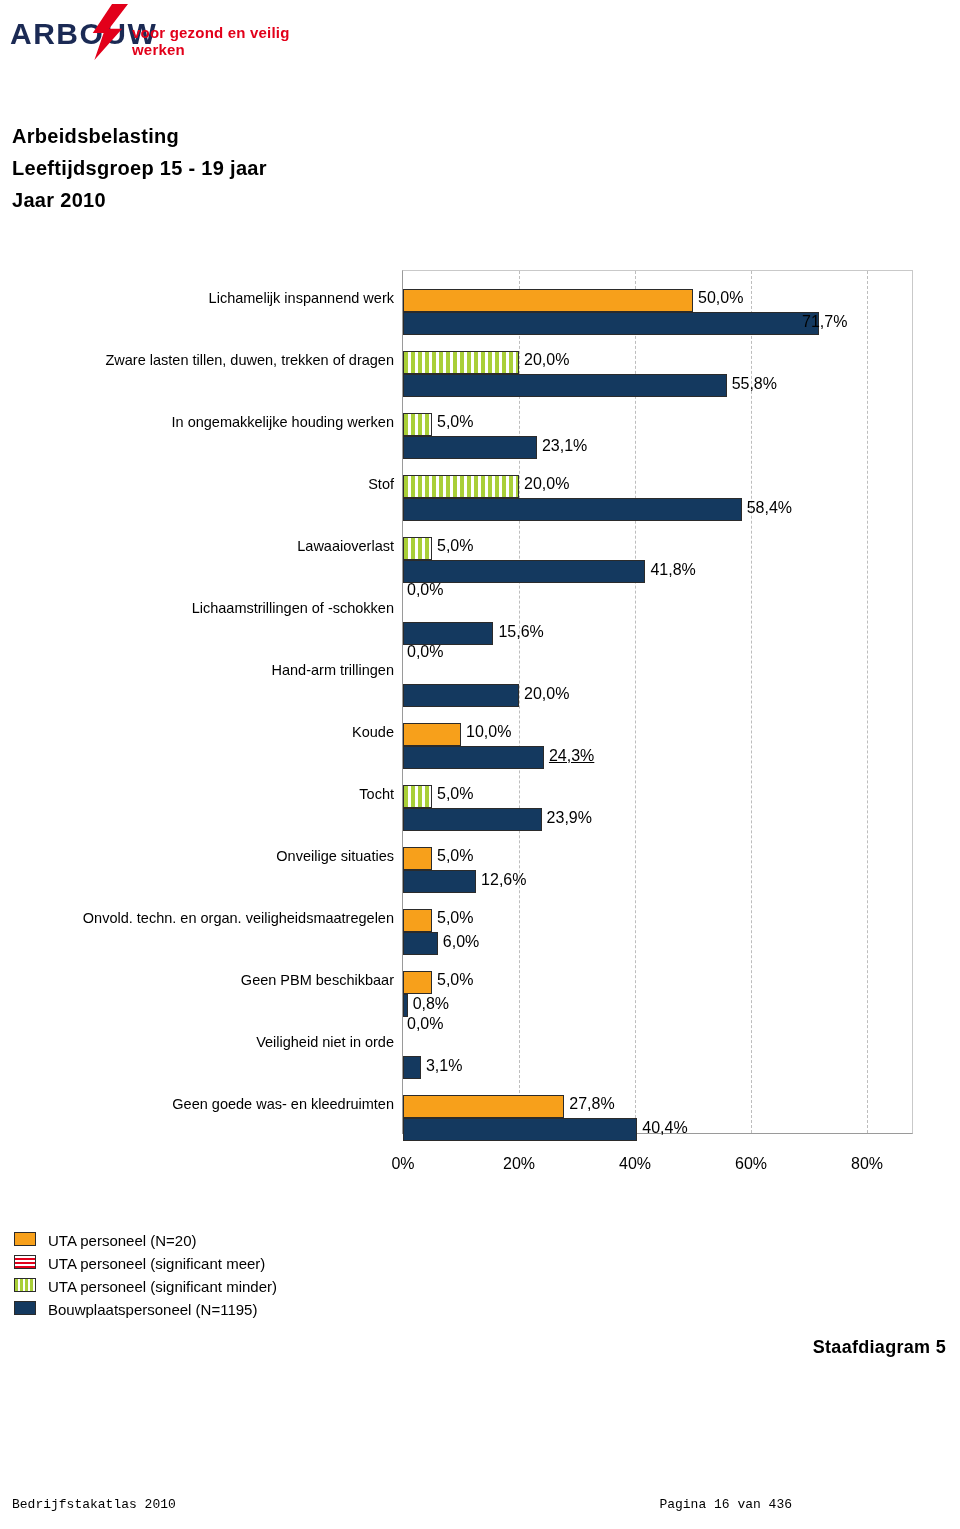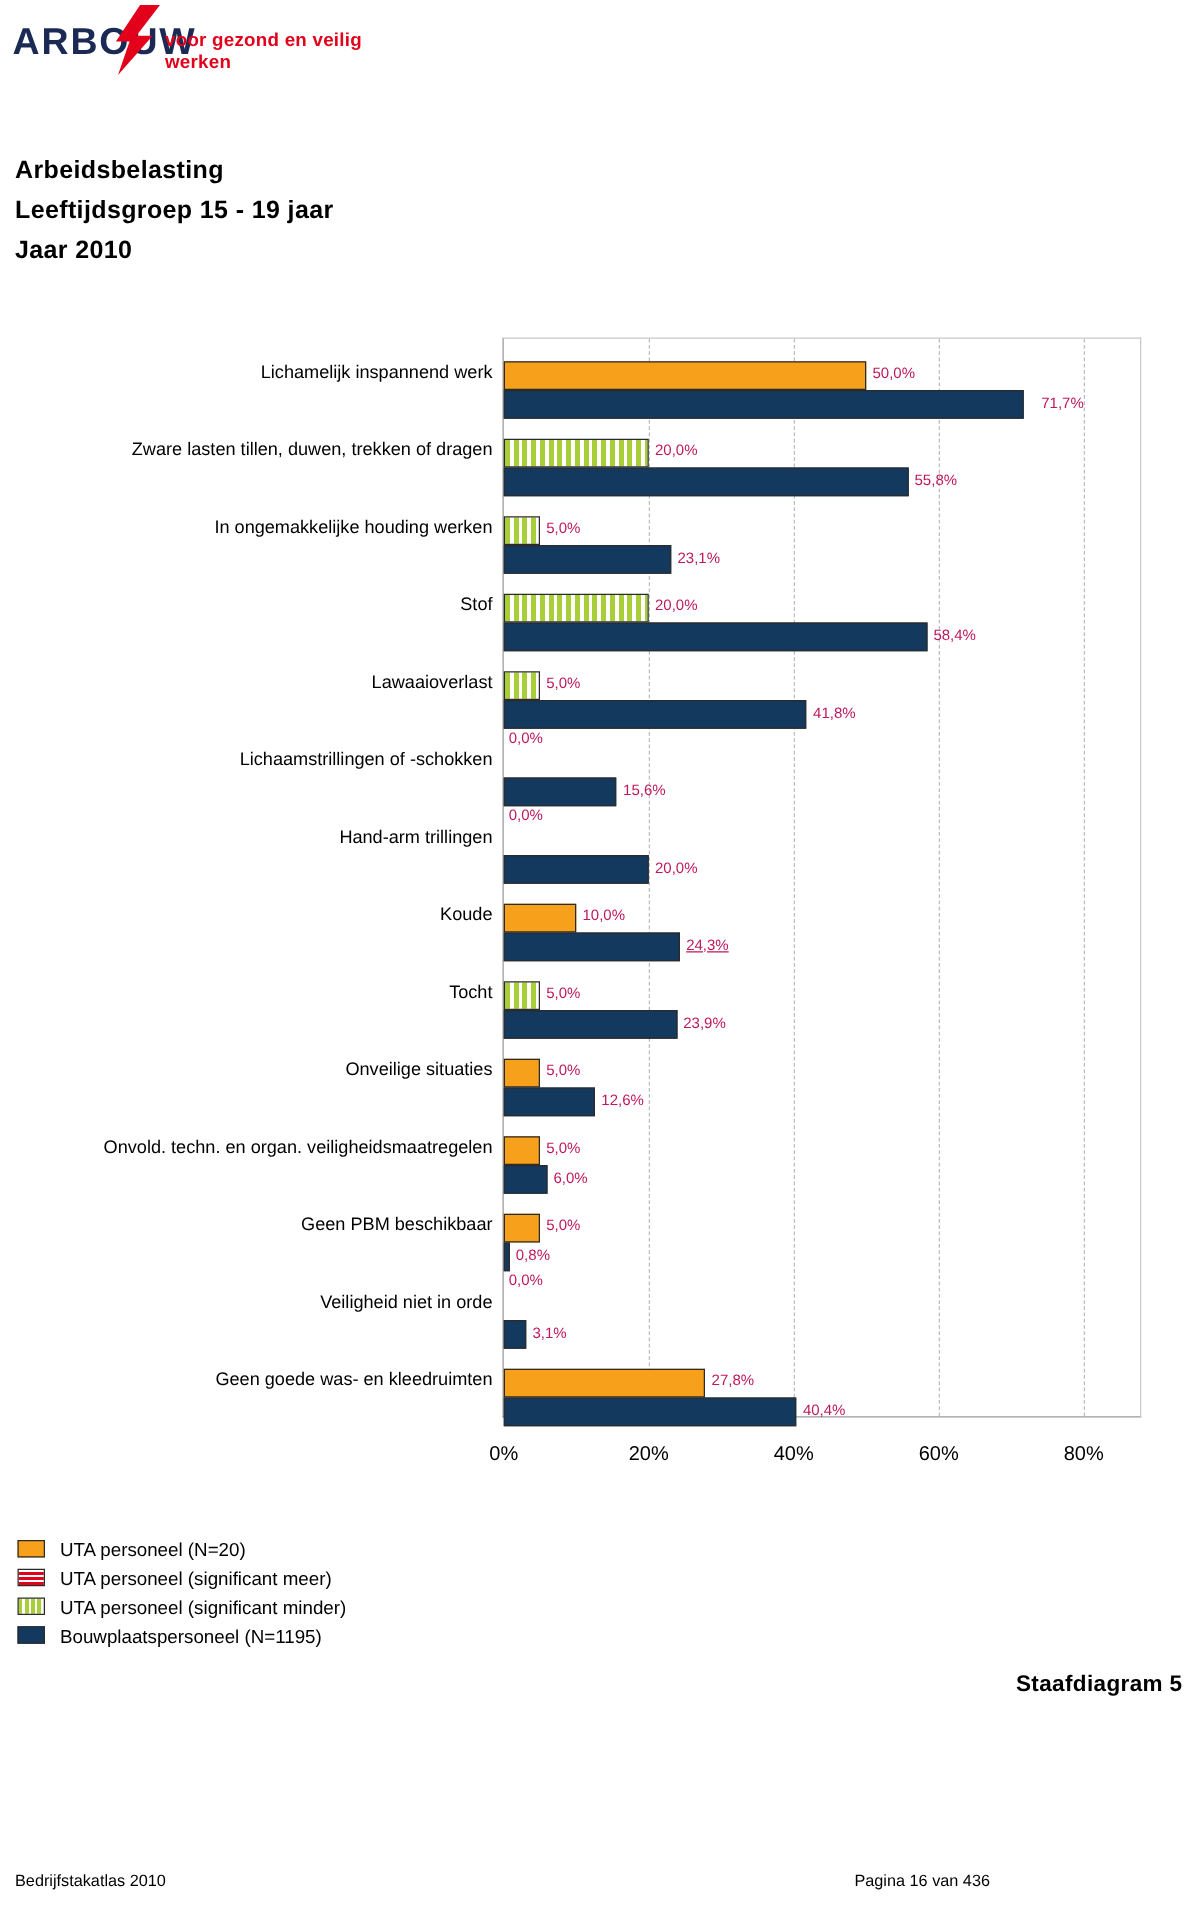--- a/index.html
+++ b/index.html
@@ -67,21 +67,21 @@
   }
   .bar.bouw { background:#14395F; top:27px; }
   .bar.zero { border:none; width:0 !important; }
 
   .vlabel {
     position:absolute; right:566px; width:420px;
     text-align:right; font-size:14.5px; line-height:16px; color:#000;
     white-space:nowrap;
   }
   .dlabel {
-    position:absolute; font-size:12px; color:#be185d; white-space:nowrap;
+    position:absolute; font-size:16px; color:#000000; white-space:nowrap;
     line-height:16px;
   }
   .dlabel.top    { top:5px; }
   .dlabel.bottom { top:29px; }
   .dlabel.above  { top:-13px; }
 
   
   #xaxis { position:absolute; left:0; top:1155px; width:960px; height:26px; }
   .xtick {
     position:absolute; top:0; transform:translateX(-50%);
@@ -101,21 +101,21 @@
   .swatch.sw-navy   { background:#14395F; }
   .legend-label { font-size:15px; color:#000; white-space:nowrap; }
 
   
   #caption {
     position:absolute; right:14px; top:1337px;
     font-size:18px; font-weight:bold; letter-spacing:0.3px;
   }
 
   
-  #footer { position:absolute; left:0; bottom:14px; width:804px; height:18px; }
+  #footer { position:absolute; left:0; bottom:14px; width:804px; height:18px;font-family:Liberation Mono, monospace; }
   #footer-left  { position:absolute; left:12px;  top:0; font-size:13px; }
   #footer-right { position:absolute; right:12px; top:0; font-size:13px; }
 </style>
 </head>
 <body>
 
 <div id="header">
   <div id="logo-wrap">
     <div id="logo-mark">
       <span id="logo-word">ARBOUW</span>
@@ -134,21 +134,21 @@
 <div id="chart">
   <div id="plot">
       <div class="gridline" style="left: 116px;"></div>
       <div class="gridline" style="left: 232px;"></div>
       <div class="gridline" style="left: 348px;"></div>
       <div class="gridline" style="left: 464px;"></div>
       <div class="rowgroup" style="top: 14px;">
         <div class="bar uta-solid" style="width: 290px;"></div>
         <div class="dlabel top" style="left: 295px;">50,0%</div>
         <div class="bar bouw" style="width: 415.86px;"></div>
-        <div class="dlabel bottom" style="left: 430px; text-align: center;">71,7%</div>
+        <div class="dlabel bottom" style="left: 399px; text-align: center;">71,7%</div>
       </div>
       <div class="rowgroup" style="top: 76px;">
         <div class="bar uta-minder" style="width: 116px;"></div>
         <div class="dlabel top" style="left: 121px;">20,0%</div>
         <div class="bar bouw" style="width: 323.64px;"></div>
         <div class="dlabel bottom" style="left: 328.64px;">55,8%</div>
       </div>
       <div class="rowgroup" style="top: 138px;">
         <div class="bar uta-minder" style="width: 29px;"></div>
         <div class="dlabel top" style="left: 34px;">5,0%</div>

